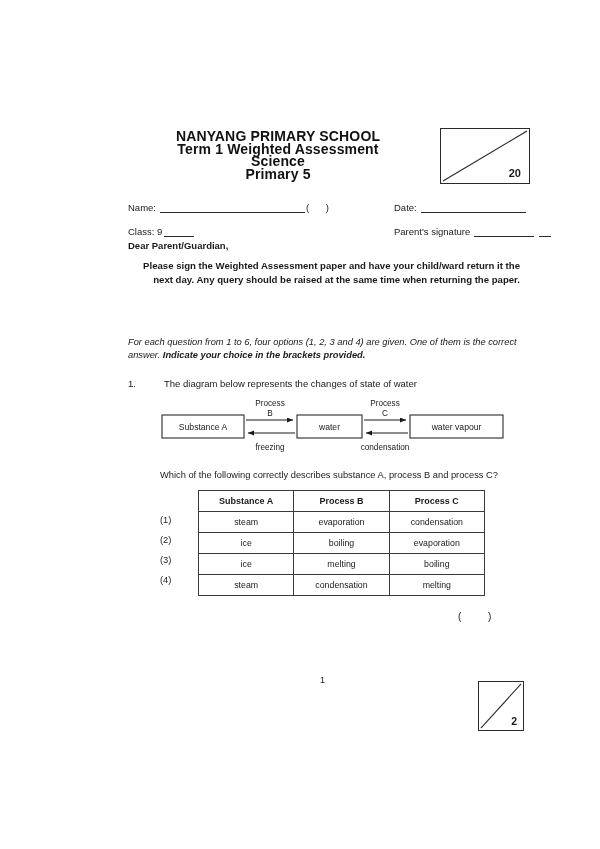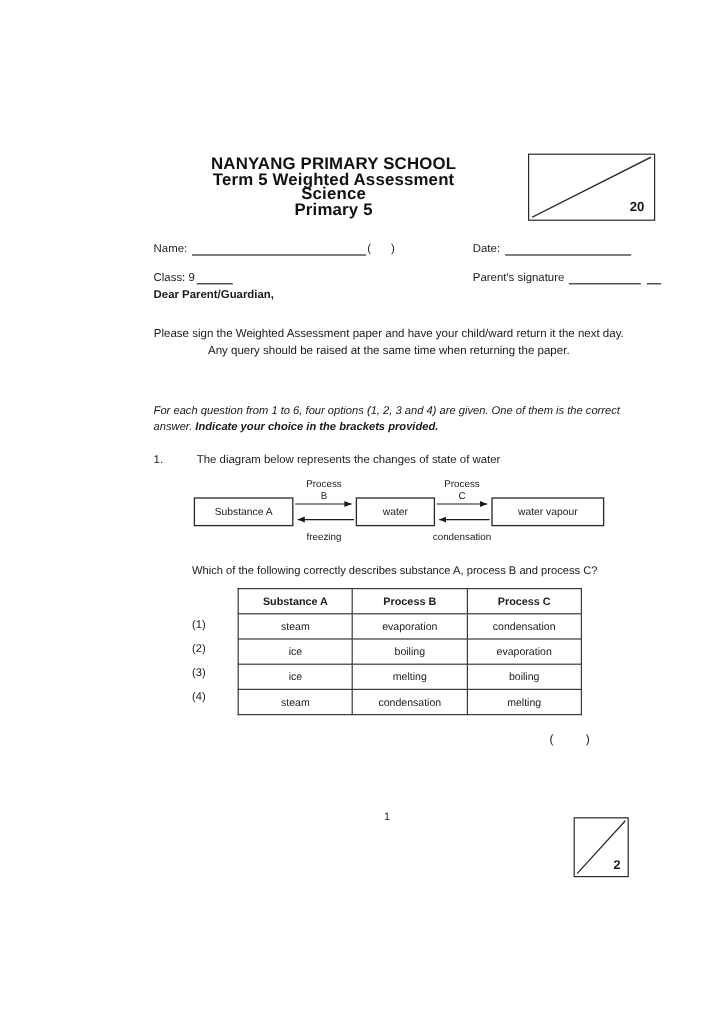--- a/index.html
+++ b/index.html
@@ -35,21 +35,21 @@
     font-weight: bold;
     line-height: 12.5px;
     letter-spacing: 0.15px;
     color: #111;
   }
 
   .marks-box-top {
     position: absolute;
     left: 440px;
     top: 128px;
-    width: 106px;
+    width: 90px;
     height: 56px;
     border: 1.3px solid #2a2a2a;
     box-sizing: border-box;
     text-align: center;
   }
   .marks-box-top .diag,
   .marks-box-bottom .diag {
     position: absolute;
     inset: 0;
     width: 100%;
@@ -100,26 +100,26 @@
   .salutation {
     position: absolute;
     left: 128px;
     top: 240px;
     font-size: 9.5px;
     font-weight: bold;
   }
   .letter-para {
     position: absolute;
     left: 128px;
-    top: 272px;
+    top: 259px;
     width: 392px;
     font-size: 9.6px;
-    font-weight: normal;
+    font-weight: bold;
     line-height: 13.5px;
-    text-align: center;
+    text-align: right;
   }
 
   
   .section-head {
     position: absolute;
     left: 128px;
     top: 316px;
     font-size: 9.6px;
     font-weight: bold;
     text-decoration: underline;
@@ -253,21 +253,21 @@
     font-weight: bold;
   }
 </style>
 </head>
 <body>
 
 <div class="page">
 
   <div class="header-block">
     <div class="hline">NANYANG PRIMARY SCHOOL</div>
-    <div class="hline">Term 5 Weighted Assessment</div>
+    <div class="hline">Term 1 Weighted Assessment</div>
     <div class="hline">Science</div>
     <div class="hline">Primary 5</div>
   </div>
 
   <div class="marks-box-top">
     <svg class="diag" viewBox="0 0 86 56" preserveAspectRatio="none">
       <line x1="2" y1="54" x2="84" y2="2" stroke="#2a2a2a" stroke-width="1.1"></line>
     </svg>
     <span class="mval">20</span>
   </div>

